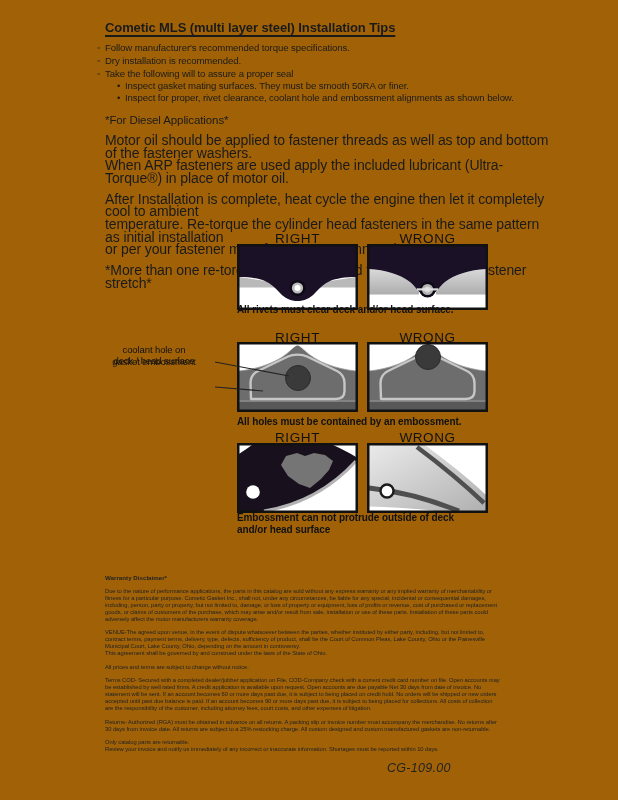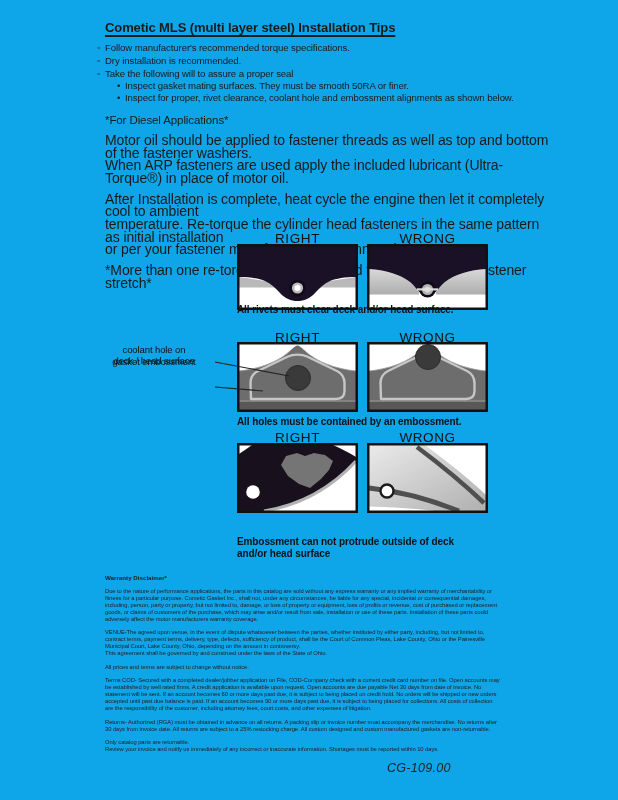--- a/index.html
+++ b/index.html
@@ -1,17 +1,17 @@
 <!DOCTYPE html>
 <html><head>
 <meta charset="utf-8">
 <style>
   html,body{margin:0;padding:0;background:#ffffff;}
   .page{
-    position:relative;width:618px;height:800px;background:#0ea5e9;overflow:hidden;
+    position:relative;width:618px;height:800px;background:#a16207;overflow:hidden;
     font-family:"Liberation Sans","DejaVu Sans",sans-serif;color:#1a1a1a;
   }
   
   .content{position:absolute;left:97px;top:20px;width:452px;}
   .title{
     margin:0 0 7px 8px;font-size:13px;font-weight:700;letter-spacing:-0.1px;
     text-decoration:underline;text-underline-offset:3px;text-decoration-thickness:1.5px;
   }
   .b,.sb{font-size:9.6px;letter-spacing:-0.1px;line-height:12.8px;display:flex;}
   .sb{padding-left:20px;line-height:11.2px;}
@@ -159,21 +159,21 @@
     </defs>
     <rect x="2" y="2" width="117" height="66" fill="url(#dg3)"></rect>
     <path d="M58,2 L119,2 L119,52 C99,33 78,17 58,2 Z" fill="#ffffff"></path>
     <path d="M2,63.5 C25,64 48,65.5 68,68 L2,68 Z" fill="#ffffff"></path>
     <path d="M50,4 C74,22 97,41 117,60" stroke="#4f4f4f" stroke-width="4.5" fill="none"></path>
     <path d="M2,45 C30,48 62,56 92,68" stroke="#4f4f4f" stroke-width="5" fill="none"></path>
     <circle cx="20" cy="48" r="6.5" fill="#ffffff" stroke="#1c1c1c" stroke-width="2.4"></circle>
     <rect x="1.25" y="1.25" width="118.5" height="67.5" fill="none" stroke="#111111" stroke-width="2.5"></rect>
   </svg>
 
-  <div class="abs caption" style="left:237px;top:536px;width:280px">Embossment can not protrude outside of deck
+  <div class="abs caption" style="left:237px;top:512px;width:280px">Embossment can not protrude outside of deck
 and/or head surface</div>
 
   <div class="disclaimer">
     <div class="d-head">Warranty Disclaimer*</div>
     <p class="d-para">Due to the nature of performance applications, the parts in this catalog are sold without any express warranty or any implied warranty of merchantability or
 fitness for a particular purpose.  Cometic Gasket Inc., shall not, under any circumstances, be liable for any special, incidental or consequential damages,
 including, person, party or property, but not limited to, damage, or loss of property or equipment, loss of profits or revenue, cost of purchased or replacement
 goods, or claims of customers of the purchase, which may arise and/or result from sale, installation or use of these parts.  Installation of these parts could
 adversely affect the motor manufacturers warranty coverage.</p>
     <p class="d-para">VENUE-The agreed upon venue, in the event of dispute whatsoever between the parties, whether instituted by either party, including, but not limited to,

